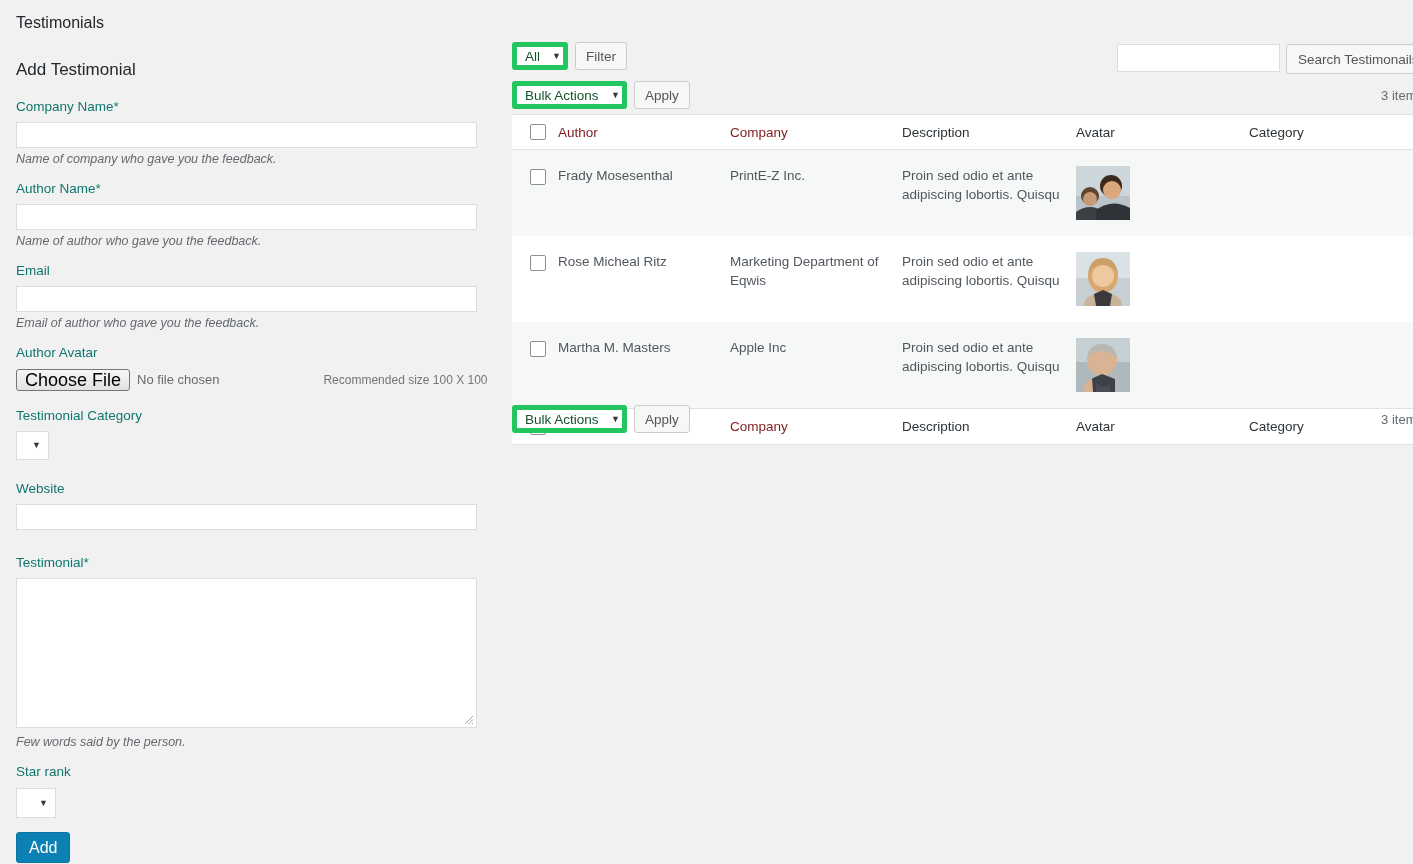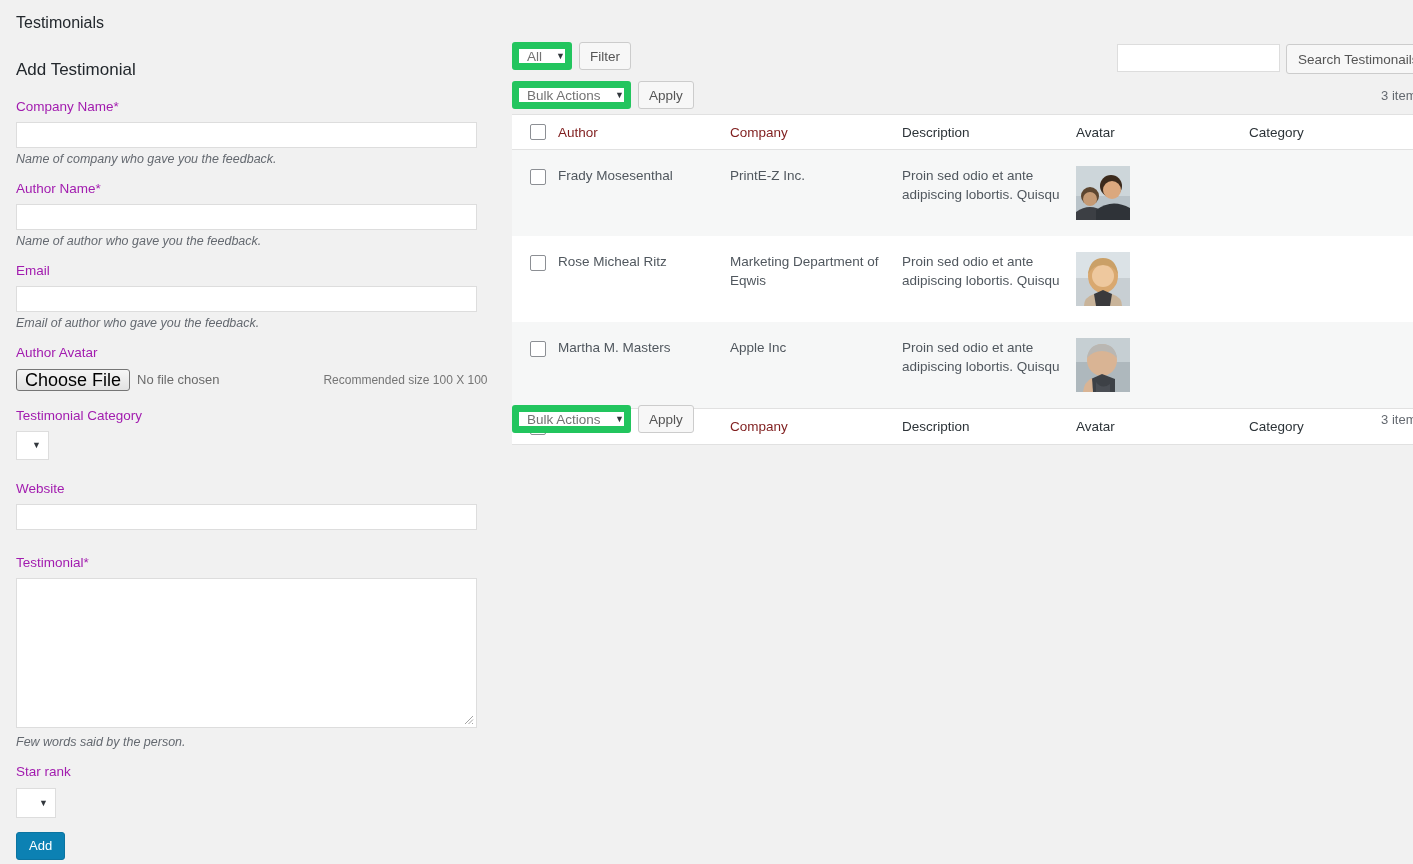--- a/index.html
+++ b/index.html
@@ -23,21 +23,21 @@
   .page-title {
     font-size: 16px; font-weight: normal; color: #23282d;
     margin: 5px 0 26px 0; line-height: 1.3;
   }
   .section-title {
     font-size: 17px; font-weight: normal; color: #23282d;
     margin: 0 0 18px 0;
   }
   .field-label {
     display: block;
-    font-size: 13.5px; color: #a21caf;
+    font-size: 13.5px; color: #0f766e;
     margin: 0 0 6px 0; line-height: 1.35;
   }
   .field-desc {
     display: block;
     font-size: 12.5px; color: #646970;
     font-style: italic;
     margin: 4px 0 14px 0;
   }
   .text-input {
     display: block;
@@ -119,21 +119,21 @@
     position: absolute; right: 3px; bottom: 3px;
     width: 10px; height: 10px;
     pointer-events: none;
   }
 
   .primary-btn {
     background: #0c81b3;
     border: 1px solid #0b74a1;
     color: #fff;
     font-family: "Liberation Sans", sans-serif;
-    font-size: 13px;
+    font-size: 16px;
     padding: 6px 12px;
     border-radius: 3px;
     cursor: pointer;
     line-height: 1.1;
   }
 
   
   .right-col {
     position: absolute; left: 512px; top: 0;
     width: 901px; height: 864px;
@@ -142,25 +142,25 @@
     display: flex; align-items: center;
     padding: 0; margin: 0;
   }
   .tb-top { position: absolute; left: 0; top: 42px; }
   .tb-second { position: absolute; left: 0; top: 81px; }
   .tb-bottom { position: absolute; left: 0; top: 405px; }
 
   .wp-select {
     -webkit-appearance: none; appearance: none;
     background: #fff;
-    border: 7px solid #22c55e;
+    border: 5px solid #22c55e;
     border-radius: 3px;
     font-family: "Liberation Sans", sans-serif;
     font-size: 13.5px;
-    color: #737373;
+    color: #14532d;
     height: 28px;
     padding: 0 22px 0 8px;
     cursor: pointer;
   }
   .wp-select-wrap { position: relative; display: inline-block; }
   .wp-select-wrap .caret {
     position: absolute; right: 7px; top: 50%;
     transform: translateY(-50%);
     font-size: 9px; color: #32373c;
     pointer-events: none;

